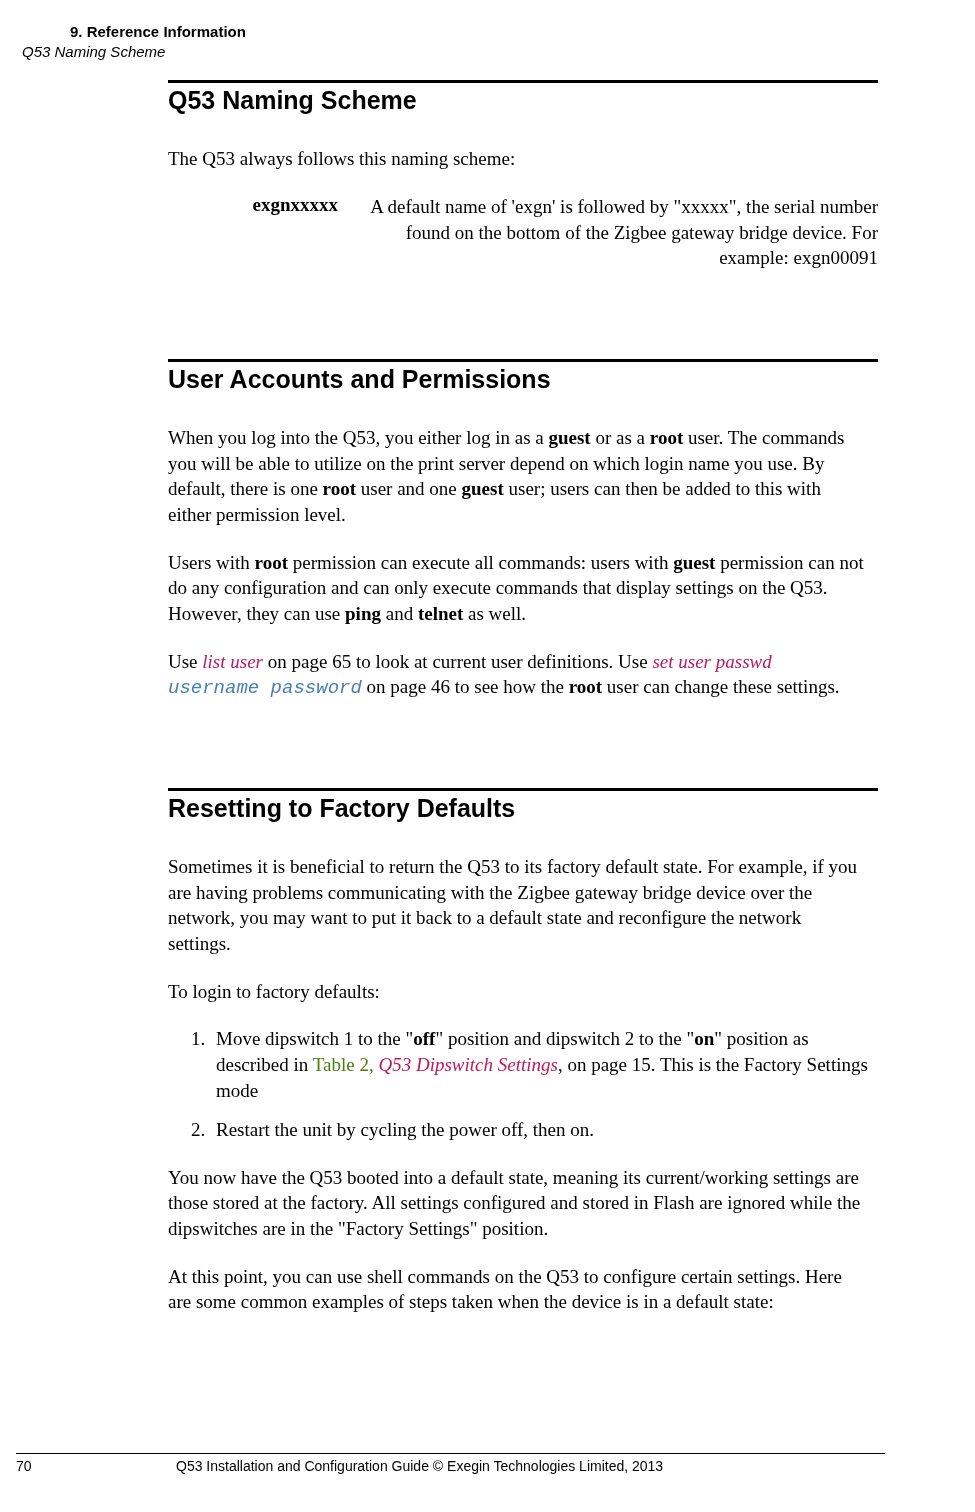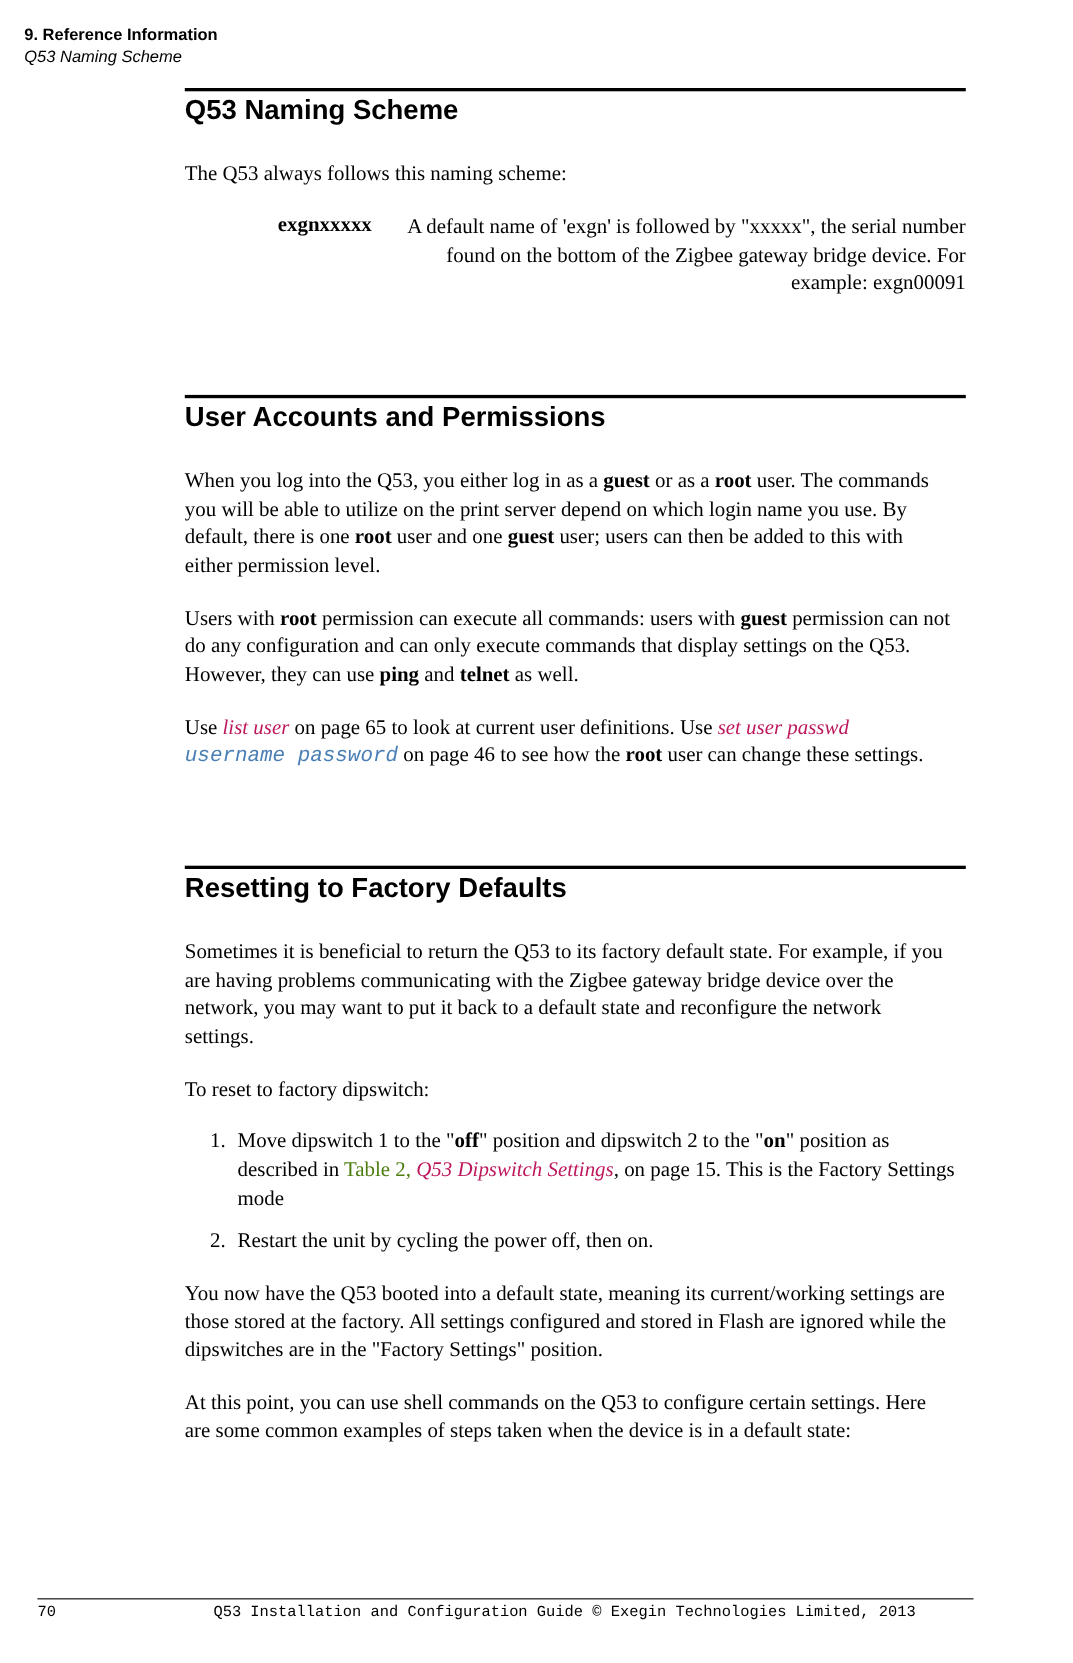--- a/index.html
+++ b/index.html
@@ -22,21 +22,21 @@
   }
   .running-header {
     position: absolute;
     top: 22px;
     left: 22px;
     font-family: Arial, Helvetica, sans-serif;
     font-size: 15px;
     color: #000;
     line-height: 1.3;
   }
-  .running-header .line1 { font-weight: bold; }
+  .running-header .line1 { font-weight: bold; margin-left: 48px; }
   .running-header .line2 { font-style: italic; }
   .content {
     margin-top: 30px;
     margin-left: 78px;
     width: 710px;
   }
   .rule {
     border-top: 3px solid #000;
     margin-top: 28px;
     margin-bottom: 2px;
@@ -92,25 +92,25 @@
     font-size: 19px;
     line-height: 1.35;
   }
   ol.steps li {
     margin-bottom: 14px;
     padding-left: 6px;
   }
   .footer {
     position: absolute;
     bottom: 38px;
-    left: 34px;
+    left: 16px;
     right: 90px;
     border-top: 1px solid #000;
     padding-top: 4px;
-    font-family: Liberation Mono, monospace;
+    font-family: Liberation Sans, sans-serif;
     font-size: 14px;
     display: flex;
   }
   .footer .pgnum { width: 130px; }
   .footer .ftxt { flex: 1; text-align: left; padding-left: 30px; }
   .spacer-large { height: 36px; }
 </style>
 </head>
 <body>
 
@@ -149,21 +149,21 @@
     <p class="body">
       <span>Use </span><span class="link">list user</span><span> on page 65 to look at current user definitions. Use </span><span class="link">set user passwd </span><span class="mono">username password</span><span> on page 46 to see how the </span><b>root</b><span> user can change these settings.</span>
     </p>
 
     <div class="spacer-large"></div>
 
     <div class="rule"></div>
     <h2 class="section">Resetting to Factory Defaults</h2>
 
     <p class="body">Sometimes it is beneficial to return the Q53 to its factory default state. For example, if you are having problems communicating with the Zigbee gateway bridge device over the network, you may want to put it back to a default state and reconfigure the network settings.</p>
-    <p class="body">To reset to factory dipswitch:</p>
+    <p class="body">To login to factory defaults:</p>
 
     <ol class="steps">
       <li>
         <span>Move dipswitch 1 to the "</span><b>off</b><span>" position and dipswitch 2 to the "</span><b>on</b><span>" position as described in </span><span class="link-plain">Table 2, </span><span class="link">Q53 Dipswitch Settings</span><span>, on page 15. This is the Factory Settings mode</span>
       </li>
       <li>Restart the unit by cycling the power off, then on.</li>
     </ol>
 
     <p class="body">You now have the Q53 booted into a default state, meaning its current/working settings are those stored at the factory. All settings configured and stored in Flash are ignored while the dipswitches are in the "Factory Settings" position.</p>
     <p class="body">At this point, you can use shell commands on the Q53 to configure certain settings. Here are some common examples of steps taken when the device is in a default state:</p>

